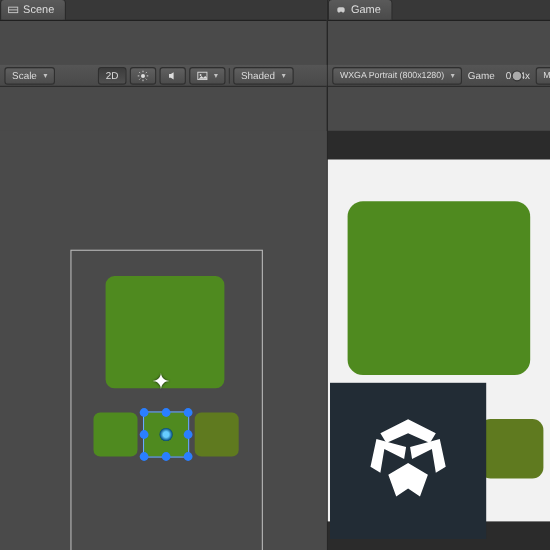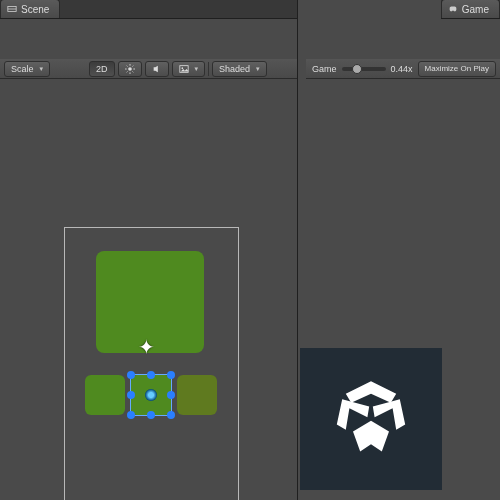--- a/index.html
+++ b/index.html
@@ -1,21 +1,21 @@
 <!DOCTYPE html>
 <html><head>
 <meta charset="utf-8">
 <style>
   * { box-sizing: border-box; margin: 0; padding: 0; font-family: Arial, sans-serif; }
   html, body { width: 500px; height: 500px; overflow: hidden; background: #4a4a4a; }
   .app { display: flex; width: 500px; height: 500px; position: relative; }
 
   .panel { display: flex; flex-direction: column; height: 100%; gap: 40px; }
   .scene-panel { width: 298px; border-right: 1px solid #1f1f1f; }
-  .game-panel  { width: 202px; align-items: flex-end; }
+  .game-panel  { width: 202px; }
 
   .tabbar { height: 19px; background: #383838; display: flex; align-items: flex-end; border-bottom: 1px solid #1f1f1f; }
   .tab { height: 19px; padding: 0 10px 0 6px; background: linear-gradient(#5a5a5a,#4a4a4a); border: 1px solid #2a2a2a; border-bottom: none; border-top-left-radius: 4px; border-top-right-radius: 4px; display: flex; align-items: center; gap: 4px; font-size: 10px; color: #ddd; }
   .tab svg { width: 10px; height: 10px; }
 
   .toolbar { height: 20px; background: linear-gradient(#555,#494949); border-bottom: 1px solid #2a2a2a; display: flex; align-items: center; gap: 3px; padding: 0 4px; font-size: 9px; color: #ddd; white-space: nowrap; overflow: hidden; }
   .tb-seg { height: 16px; background: linear-gradient(#606060,#4c4c4c); border: 1px solid #2f2f2f; border-radius: 3px; display: flex; align-items: center; padding: 0 6px; gap: 4px; }
   .tb-seg.toggled { background: linear-gradient(#3c3c3c,#505050); margin-left: 36px; }
   .tb-seg svg { width: 10px; height: 10px; }
   .tb-drop::after { content: "▾"; font-size: 7px; margin-left: 2px; opacity: .8; }
@@ -135,20 +135,23 @@
   <div class="panel game-panel">
     <div class="tabbar">
       <div class="tab">
         <svg viewBox="0 0 12 12">
             <path d="M2 5c0-1 1-2 2-2h4c1 0 2 1 2 2v2c0 1-1 2-2 2l-1-1H5l-1 1c-1 0-2-1-2-2z" fill="#ccc"></path>
           </svg>
         <span>Game</span>
       </div>
     </div>
     <div class="toolbar">
+      <div class="tb-seg tb-drop" style="font-size:8px;">
+          <span>WXGA Portrait (800x1280)</span>
+        </div>
       <span class="tb-label">Game</span>
       <div class="slider-track">
           <div class="slider-thumb"></div>
         </div>
       <span class="tb-label">0.44x</span>
       <div class="tb-seg" style="font-size:8px;">
           <span>Maximize On Play</span>
         </div>
     </div>
     <div class="viewport">

